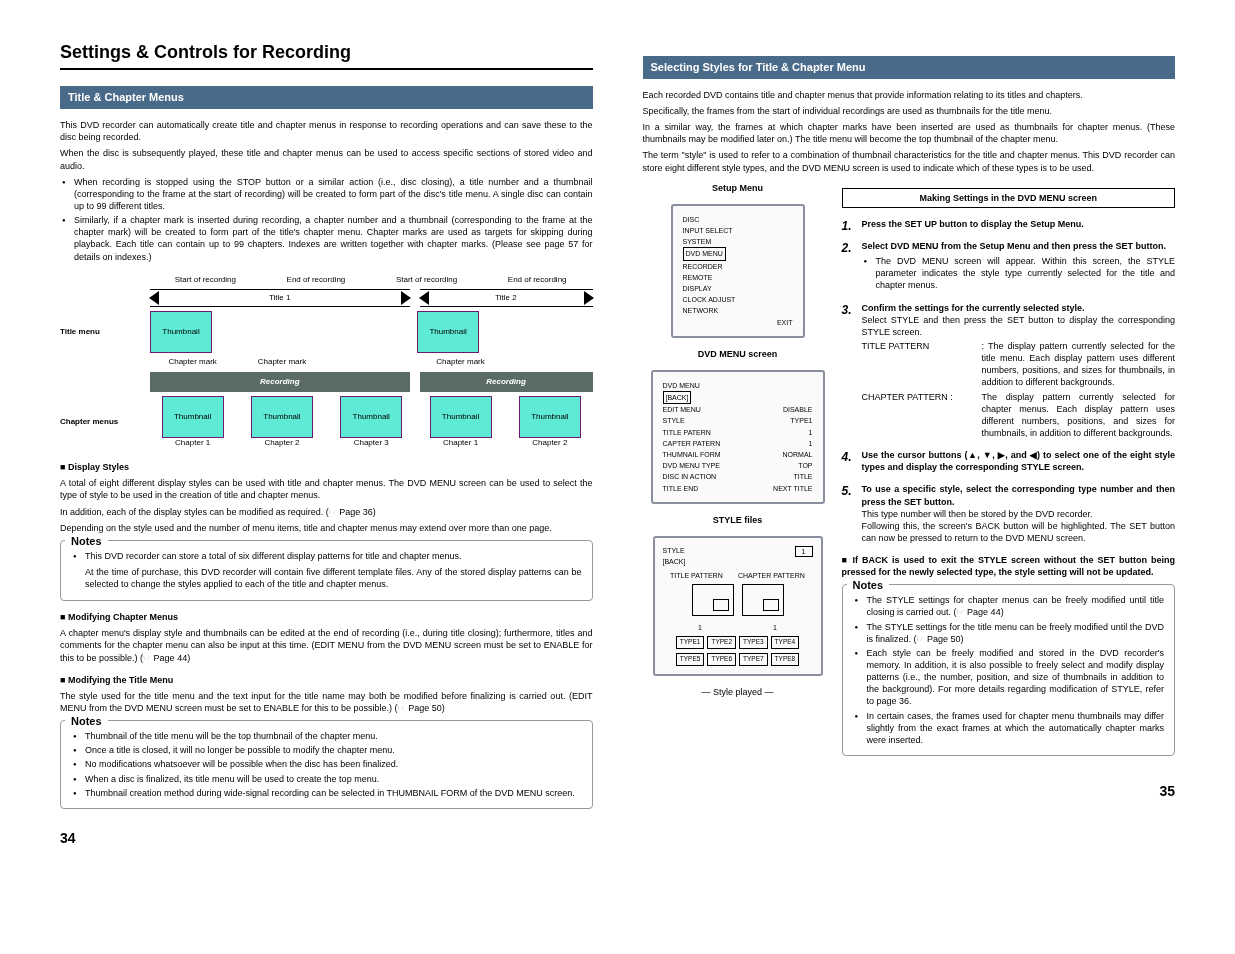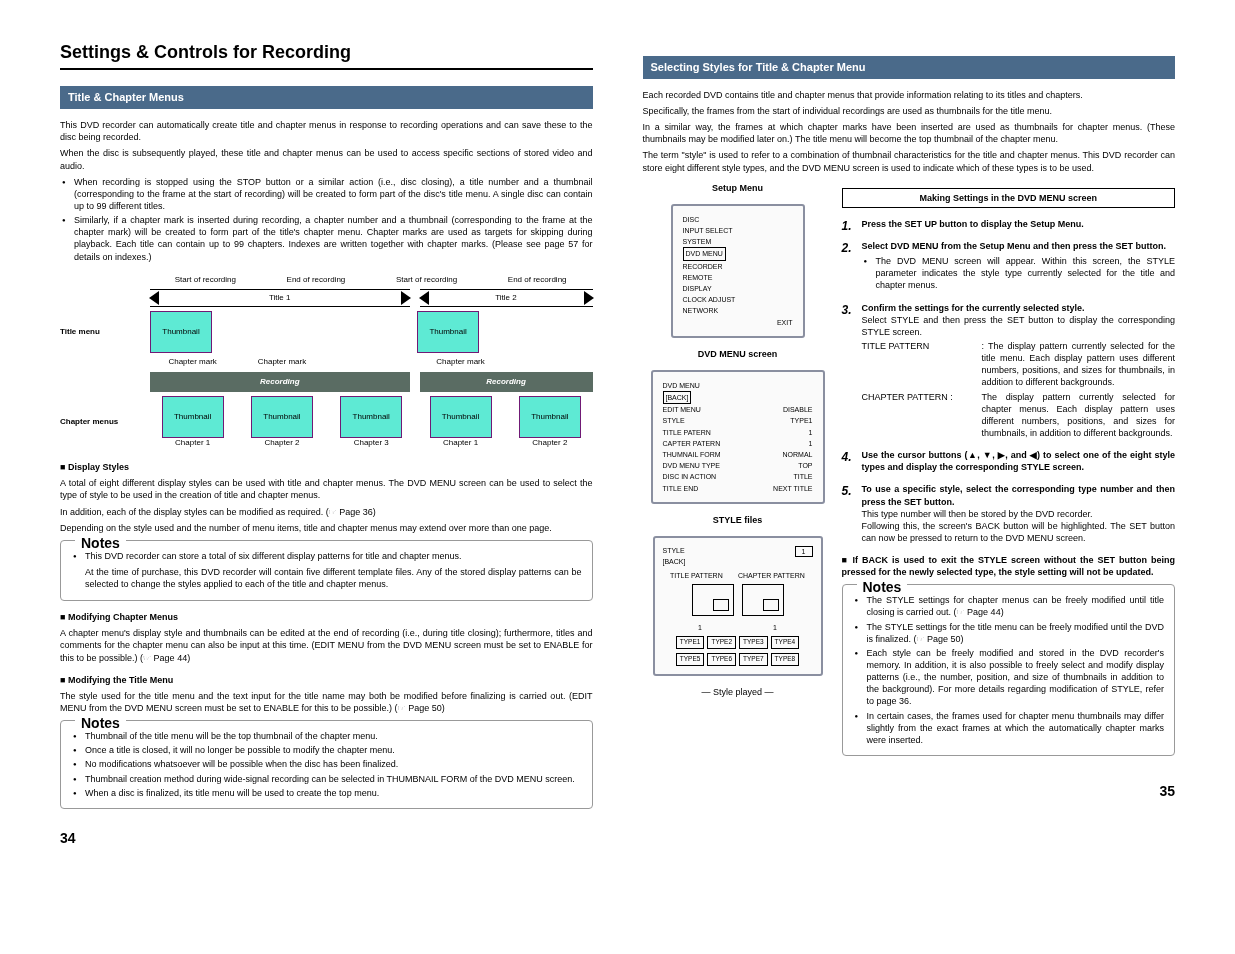--- a/index.html
+++ b/index.html
@@ -7,21 +7,21 @@
   .page { flex:1; min-width:0; }
   h1 { font-size:18px; font-weight:bold; margin:0 0 4px 0; border-bottom:2px solid #000; padding-bottom:4px; }
   .section-bar { background:#4a6a8a; color:#fff; font-weight:bold; padding:4px 8px; margin:16px 0 10px 0; font-size:11px; }
   p { margin:4px 0; text-align:justify; }
   ul.bullets { margin:3px 0 3px 0; padding-left:14px; list-style:none; text-align:justify; }
   ul.bullets li { position:relative; margin:2px 0; }
   ul.bullets li::before { content:"●"; position:absolute; left:-12px; font-size:6px; top:2px; }
   .sub-h { font-weight:bold; margin:10px 0 2px 0; }
   .sub-h::before { content:"■ "; }
   .notes-box { border:1px solid #999; border-radius:4px; padding:6px 10px; margin:6px 0; position:relative; }
-  .notes-box .notes-label { position:absolute; top:-7px; left:14px; background:#fff; padding:0 6px; font-weight:bold; font-size:14px; }
+  .notes-box .notes-label { position:absolute; top:-7px; left:4px; background:#fff; padding:0 6px; font-weight:bold; font-size:11px; }
   .page-num { font-weight:bold; font-size:14px; margin-top:20px; }
   .page-num.right { text-align:right; }
 
   
   .diag { position:relative; border:none; margin:12px 0; font-size:8px; }
   .diag-row { display:flex; align-items:center; margin:4px 0; }
   .diag-row .rl { width:90px; font-weight:bold; }
   .thumb { border:1px solid #701a75; width:60px; height:40px; display:flex; align-items:center; justify-content:center; background:#5eead4; }
   .rec-bar { flex:1; background:#5a6c63; color:#fff; display:flex; align-items:center; justify-content:center; height:20px; font-weight:bold; font-size:8px;font-style:italic; }
   .title-bar { height:16px; border-top:1px solid #000; border-bottom:1px solid #000; display:flex; align-items:center; justify-content:center; flex:1; position:relative; }
@@ -177,22 +177,22 @@
 
     <div class="sub-h">Modifying the Title Menu</div>
     <p>The style used for the title menu and the text input for the title name may both be modified before finalizing is carried out. (EDIT MENU from the DVD MENU screen must be set to ENABLE for this to be possible.) (☞ Page 50)</p>
 
     <div class="notes-box">
       <span class="notes-label">Notes</span>
       <ul class="bullets">
         <li>Thumbnail of the title menu will be the top thumbnail of the chapter menu.</li>
         <li>Once a title is closed, it will no longer be possible to modify the chapter menu.</li>
         <li>No modifications whatsoever will be possible when the disc has been finalized.</li>
+        <li>When a disc is finalized, its title menu will be used to create the top menu.</li>
         <li>Thumbnail creation method during wide-signal recording can be selected in THUMBNAIL FORM of the DVD MENU screen.</li>
-        <li>When a disc is finalized, its title menu will be used to create the top menu.</li>
       </ul>
     </div>
 
     <div class="page-num">34</div>
   </div>
 
   <div class="page">
     <div class="section-bar">Selecting Styles for Title &amp; Chapter Menu</div>
     <p>Each recorded DVD contains title and chapter menus that provide information relating to its titles and chapters.</p>
     <p>Specifically, the frames from the start of individual recordings are used as thumbnails for the title menu.</p>

